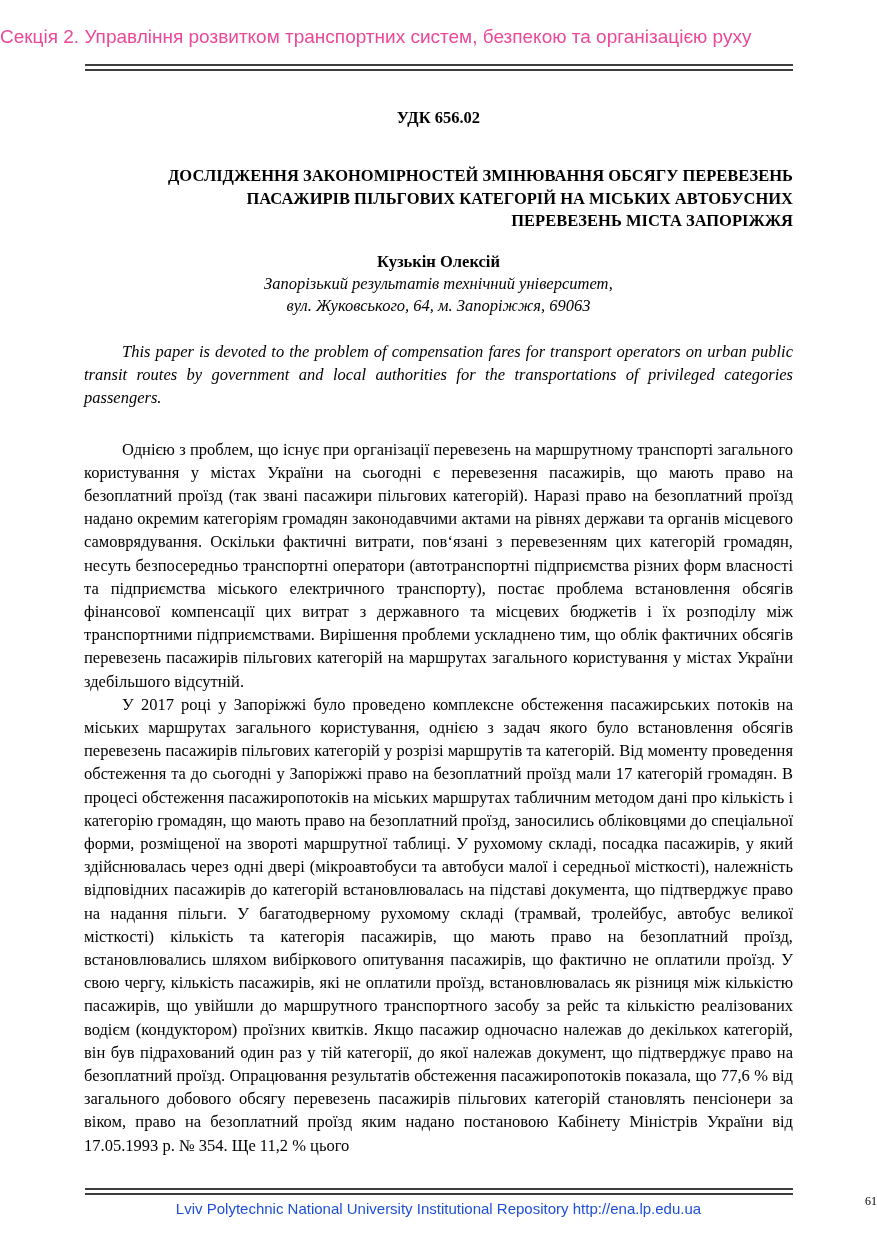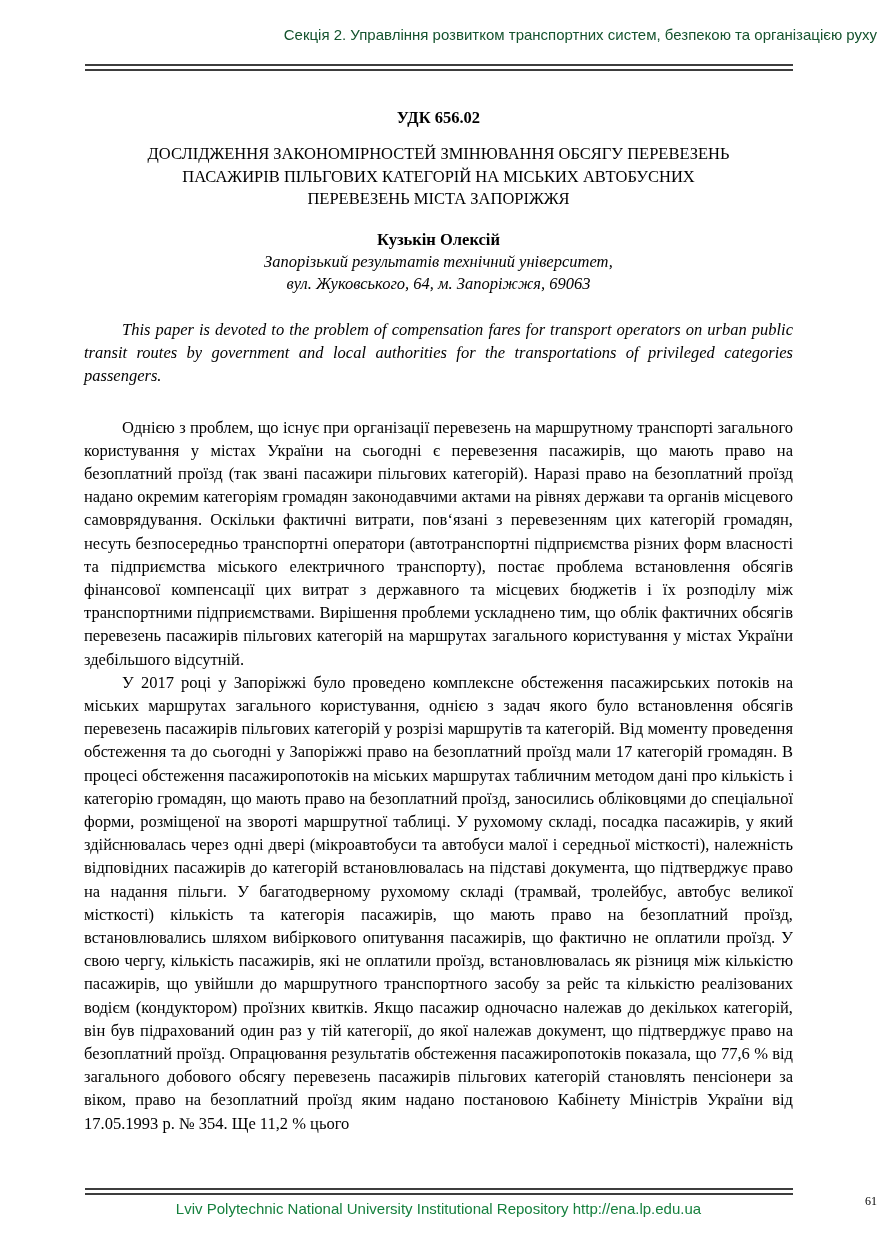--- a/index.html
+++ b/index.html
@@ -7,43 +7,43 @@
     position:relative;
     width:877px; height:1240px;
     margin:0 auto;
     background:#ffffff;
     font-family:"Liberation Serif", serif;
     color:#000;
     overflow:hidden;
   }
   .running-head {
     position:absolute; top:26px; left:0; right:0;
-    text-align:right;
+    text-align:left;
     font-family:"Liberation Sans", sans-serif;
-    font-size:15px;
-    color:#14532d;
+    font-size:19px;
+    color:#ec4899;
   }
   .double-rule {
     position:absolute; left:85px; right:84px;
     height:3px;
     border-top:2.5px solid #3d3d3d;
     border-bottom:2.5px solid #3d3d3d;
   }
   .rule-top    { top:64px; }
   .rule-bottom { top:1188px; }
   .content {
     position:absolute; top:106px; left:84px; right:84px;
     font-size:16.5px;
     line-height:23.2px;
   }
   .udc { font-weight:bold; text-align:center; }
   .title-uk {
-    margin-top:14px;
-    text-align:center;
-    font-weight:normal;
+    margin-top:36px;
+    text-align:right;
+    font-weight:bold;
     line-height:22.5px;
   }
   .title-en {
     margin-top:17px;
     text-align:center;
     font-weight:normal;
     line-height:22.5px;
   }
   .author {
     margin-top:17px;
@@ -72,21 +72,21 @@
     text-align:right;
     font-size:12px;
     color:#000;
     z-index:2;
   }
   .watermark {
     position:absolute; top:1200px; left:0; right:0;
     text-align:center;
     font-family:"Liberation Sans", sans-serif;
     font-size:15px;
-    color:#15803d;
+    color:#1d4ed8;
     z-index:1;
   }
 </style>
 </head>
 <body>
 
 <div class="page">
 
   <div class="running-head">Секція 2. Управління розвитком транспортних систем, безпекою та організацією руху</div>
 

